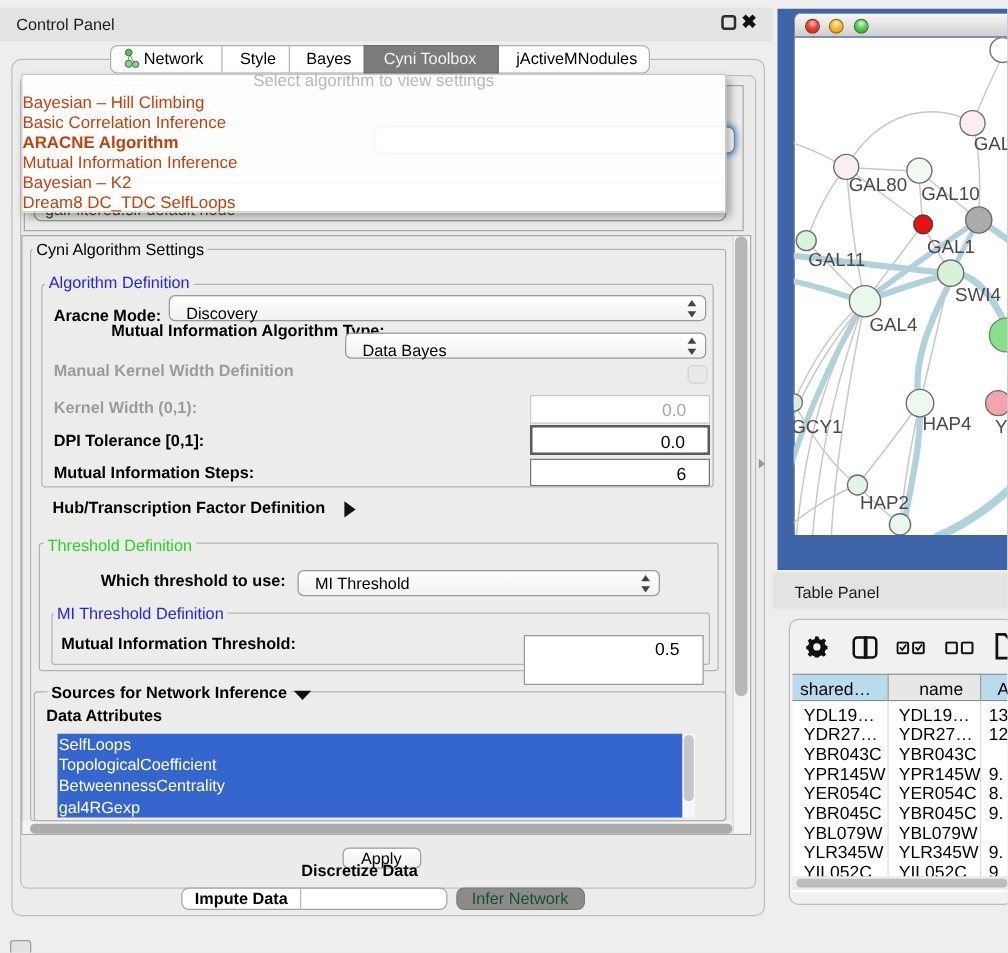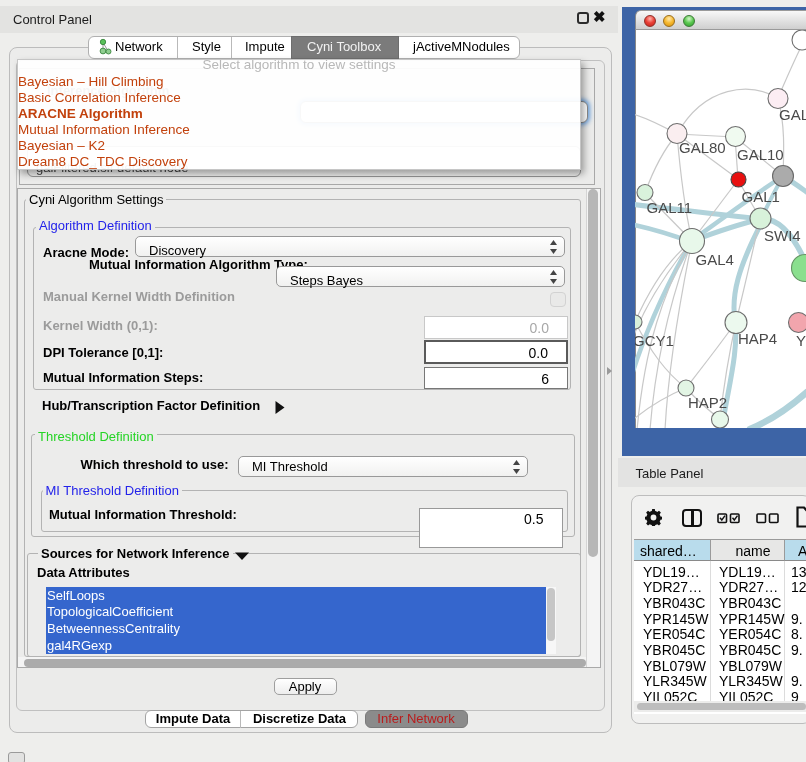--- a/index.html
+++ b/index.html
@@ -37,38 +37,38 @@
 <div class="abs" style="left:231px; top:37px; width:1px; height:21px; background:#b9b9b9;"></div>
 <svg class="abs" style="left:99px; top:38px;" width="13" height="17" viewBox="0 0 13 17">
   <line x1="4" y1="4.5" x2="9" y2="13" stroke="#9a9a9a" stroke-width="1"></line>
   <line x1="4" y1="4.5" x2="4" y2="13" stroke="#9a9a9a" stroke-width="1"></line>
   <circle cx="4" cy="4" r="2.7" fill="#59c159" stroke="#2e7d32" stroke-width="0.8"></circle>
   <circle cx="4" cy="13" r="2.9" fill="#8fce90" stroke="#2e7d32" stroke-width="0.8"></circle>
   <circle cx="9.5" cy="13.5" r="2.5" fill="#8fce90" stroke="#2e7d32" stroke-width="0.8"></circle>
 </svg>
 <div class="abs lbl" style="left:115px; top:39px;">Network</div>
 <div class="abs lbl" style="left:192px; top:39px;">Style</div>
-<div class="abs lbl" style="left:245px; top:39px;">Impute</div>
+<div class="abs lbl" style="left:245px; top:39px;">Bayes</div>
 <div class="abs lbl" style="left:307px; top:39px; color:#f2f2f2;">Cyni Toolbox</div>
 <div class="abs lbl" style="left:413px; top:39px;">jActiveMNodules</div>
 
 <div class="abs" style="left:19px; top:68px; width:576px; height:117px; border:1px solid #a8a8a8; background:#ebebea;"></div>
 <div class="abs" style="left:300px; top:101px; width:288px; height:22px; border:1px solid #8a8a8a; border-radius:6px; background:#fff; box-shadow:0 0 4px 2px rgba(90,150,220,0.85);"></div>
 <div class="abs" style="left:27px; top:146px; width:554px; height:31px; border:1px solid #949494; border-radius:6px; background:linear-gradient(#fff,#ededec);"></div>
 <div class="abs lbl" style="left:36px; top:160px; color:#444;">galFiltered.sif default node</div>
 <div class="abs lbl b" style="left:47px; top:83px; color:#555;">Inference Algorithm</div>
 
 <div class="abs" style="left:17px; top:59px; width:564px; height:111px; background:rgba(255,255,255,0.94); border:1px solid #c6c6c6; box-shadow:3px 4px 7px rgba(0,0,0,0.35);"></div>
 <div class="abs" style="left:17px; top:57px; width:564px; text-align:center; color:#b8b8b8; font-size:13.5px; white-space:nowrap;">Select algorithm to view settings</div>
 <div class="abs pitem" style="top:73.5px;">Bayesian – Hill Climbing</div>
 <div class="abs pitem" style="top:89.6px;">Basic Correlation Inference</div>
 <div class="abs pitem b" style="top:105.7px;">ARACNE Algorithm</div>
 <div class="abs pitem" style="top:121.8px;">Mutual Information Inference</div>
 <div class="abs pitem" style="top:137.9px;">Bayesian – K2</div>
-<div class="abs pitem" style="top:154px;">Dream8 DC_TDC Discovery</div>
+<div class="abs pitem" style="top:154px;">Dream8 DC_TDC SelfLoops</div>
 
 <div class="abs" style="left:17px; top:188px; width:584px; height:480px; border:1px solid #a9a9a9; background:#ececeb;"></div>
 
 <div class="abs" style="left:586px; top:189px; width:14px; height:478px; background:#f4f4f4; border-left:1px solid #d4d4d4;"></div>
 <div class="abs" style="left:587.5px; top:189px; width:10px; height:368px; background:#b7b7b7; border-radius:5px;"></div>
 
 <div class="abs" style="left:18px; top:657px; width:568px; height:10px; background:#f4f4f4;"></div>
 <div class="abs" style="left:24px; top:659px; width:562px; height:8px; background:#ababab; border-radius:4px;"></div>
 
 <div class="grp" style="left:24px; top:199px; width:557px; height:458px;"></div>
@@ -81,21 +81,21 @@
 <div class="combo" style="left:135px; top:236px; width:430px; height:21px;">
     <span class="ct">Discovery</span>
   <svg class="stepper" width="9" height="16" viewBox="0 0 9 16">
       <path d="M4.5 1 L8 6 L1 6 Z" fill="#444"></path>
       <path d="M4.5 15 L8 10 L1 10 Z" fill="#444"></path>
     </svg>
   </div>
 
 <div class="abs lbl b" style="left:43px; top:257px;padding-left:46px;">Mutual Information Algorithm Type:</div>
 <div class="combo" style="left:276px; top:266px; width:289px; height:21px;">
-    <span class="ct">Steps Bayes</span>
+    <span class="ct">Data Bayes</span>
   <svg class="stepper" width="9" height="16" viewBox="0 0 9 16">
       <path d="M4.5 1 L8 6 L1 6 Z" fill="#444"></path>
       <path d="M4.5 15 L8 10 L1 10 Z" fill="#444"></path>
     </svg>
   </div>
 
 <div class="abs lbl b gray" style="left:43px; top:288.5px;">Manual Kernel Width Definition</div>
 <div class="abs" style="left:550px; top:292px; width:16px; height:15px; background:#e9e9e8; border:1px solid #d2d2d2; border-radius:4px;"></div>
 
 <div class="abs lbl b gray" style="left:43px; top:317.5px;">Kernel Width (0,1):</div>
@@ -144,22 +144,22 @@
 <div class="abs" style="left:546px; top:587px; width:10px; height:67px; background:#f7f7f7;"></div>
 <div class="abs" style="left:547px; top:588px; width:8px; height:53px; background:#c6c6c6; border-radius:4px;"></div>
 
 <div class="abs" style="left:274px; top:677.5px; width:62.5px; height:17px; background:linear-gradient(#ffffff,#ededed); border:1px solid #9e9e9e; border-radius:5px;"></div>
 <div class="abs lbl" style="left:274px; top:678.5px; width:62px; text-align:center;">Apply</div>
 
 <div class="abs" style="left:144.5px; top:710px; width:213px; height:18px; background:#fff; border:1px solid #a3a3a3; border-radius:6px;"></div>
 <div class="abs" style="left:240px; top:710.5px; width:1px; height:17px; background:#b9b9b9;"></div>
 <div class="abs" style="left:365px; top:710px; width:102.5px; height:18px; background:#8b8b8b; border:1px solid #7a7a7a; border-radius:6px;"></div>
 <div class="abs lbl b" style="left:145px; top:711px; width:96px; text-align:center;">Impute Data</div>
-<div class="abs lbl b" style="left:241px; top:711px; width:117px; text-align:center;">Discretize Data</div>
-<div class="abs lbl" style="left:365px; top:711px; width:102px; text-align:center; color:#b91c1c;">Infer Network</div>
+<div class="abs lbl b" style="left:241px; top:689px; width:117px; text-align:left;">Discretize Data</div>
+<div class="abs lbl" style="left:365px; top:711px; width:102px; text-align:center; color:#14532d;">Infer Network</div>
 
 <div class="abs" style="left:607px; top:367px; width:0; height:0; border-top:4px solid transparent; border-bottom:4px solid transparent; border-left:5px solid #9a9a9a;"></div>
 
 <div class="abs" style="left:8px; top:752px; width:17px; height:12px; background:#e2e2e1; border:1px solid #9a9a9a; border-radius:3px;"></div>
 
 <div class="abs" style="left:622px; top:7px; width:184px; height:449px; background:#3d64a6;"></div>
 
 <div class="abs" style="left:635px; top:10px; width:171px; height:20px; background:linear-gradient(#f8f8f8,#cfcfcf); border-top-left-radius:6px; border-left:1px solid #8a8a8a; border-top:1px solid #9a9a9a; border-bottom:1px solid #9a9a9a;"></div>
 <div class="abs" style="left:643.5px; top:15px; width:12px; height:12px; border-radius:50%; background:radial-gradient(circle at 50% 28%, #ffb3aa 0%, #ea4138 48%, #c42218 100%); border:1px solid #8f2e28;"></div>
 <div class="abs" style="left:663px; top:15px; width:12px; height:12px; border-radius:50%; background:radial-gradient(circle at 50% 28%, #ffeab0 0%, #f6b82e 50%, #d8920f 100%); border:1px solid #9a6d1a;"></div>

